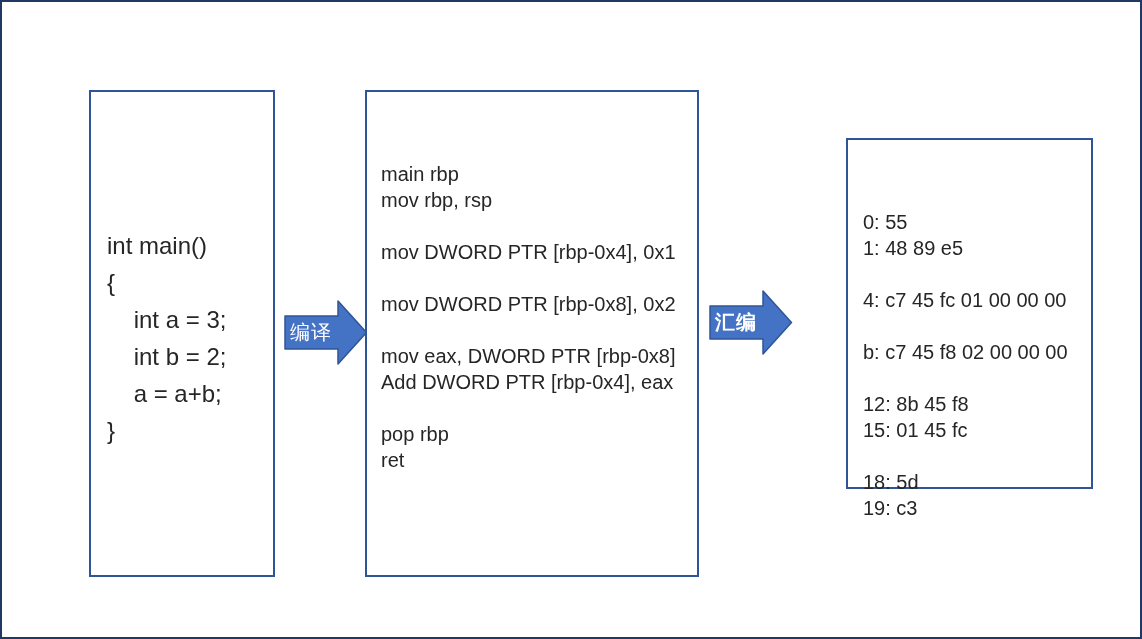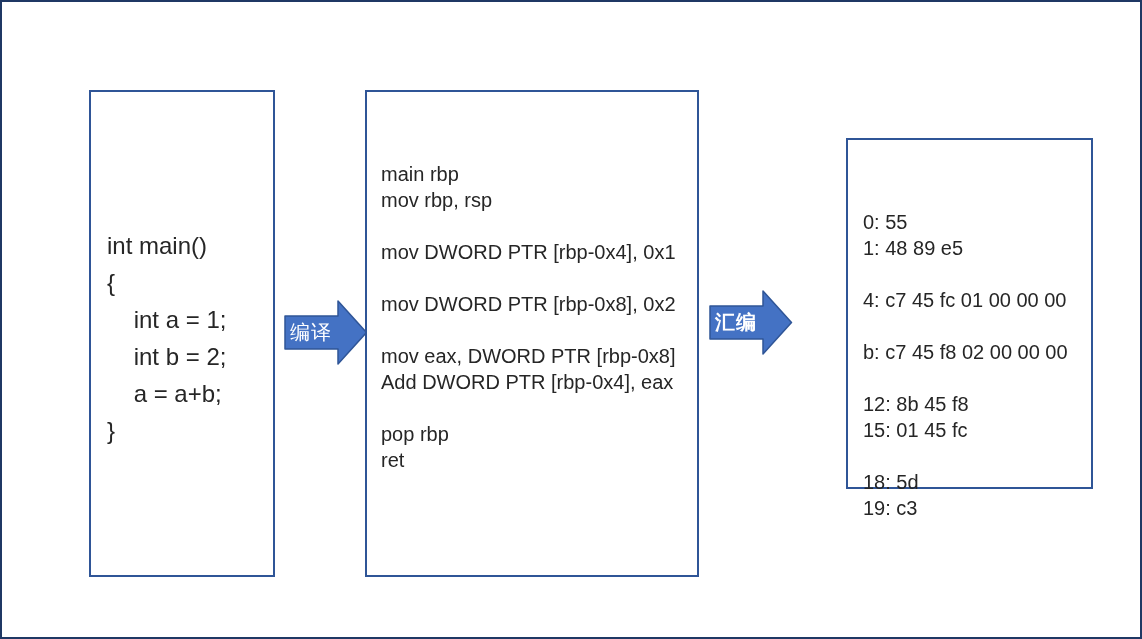--- a/index.html
+++ b/index.html
@@ -70,21 +70,21 @@
   }
 </style>
 </head>
 <body>
 
 <div class="stage">
 
   <div class="box box-source">
     <pre class="code code-source">int main()
 {
-    int a = 1;
+    int a = 3;
     int b = 2;
     a = a+b;
 }</pre>
   </div>
 
   <div class="arrow arrow-compile">
     <span>
       <svg viewBox="0 0 84 65" preserveAspectRatio="none">
         <polygon points="1,16 54,16 54,1 82.5,32.5 54,64 54,49 1,49"></polygon>
       </svg>

